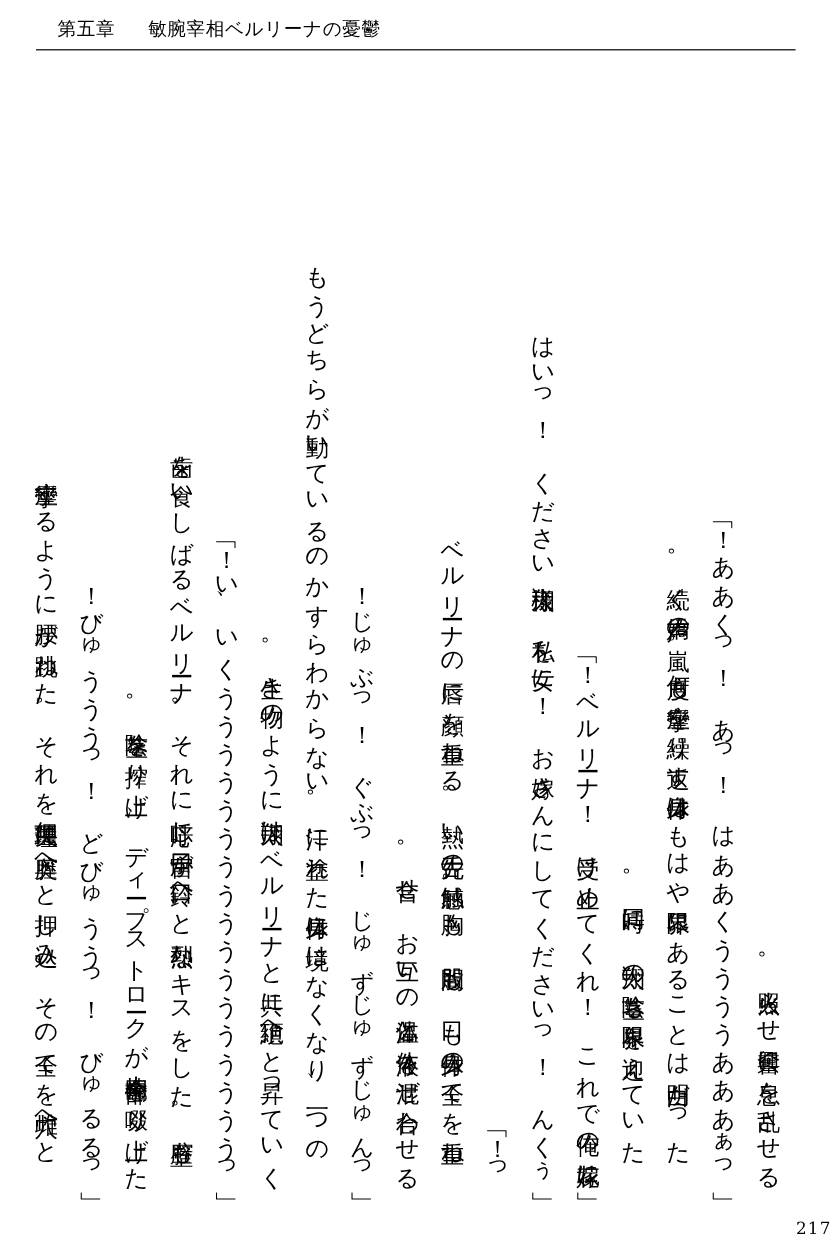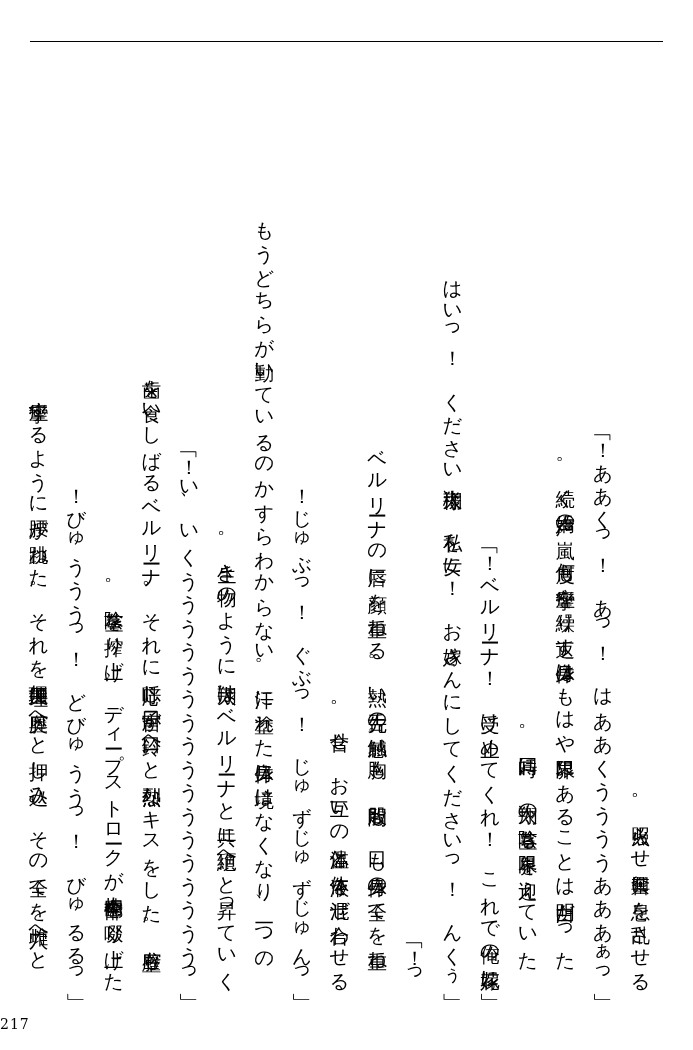--- a/index.html
+++ b/index.html
@@ -74,30 +74,34 @@
     font-family: "DejaVu Serif", "Liberation Serif", serif;
     white-space: pre-wrap;
   }
 
   
   .folio {
     position: absolute;
     bottom: 18px;
     left: 0;
     width: 693px;
-    text-align: left;
+    text-align: right;
     font-size: 14px;
     letter-spacing: 1px;
   }
 </style>
 </head>
 <body>
 
 <div class="page">
 
+  <div class="header">
+    <span class="chapter-num">第五章</span>
+    <span class="chapter-title">敏腕宰相ベルリーナの憂鬱</span>
+  </div>
   <div class="header-rule"></div>
 
   <div class="body-area">
     <div class="vtext">火照らせ興奮に息を乱させる。
 「ああくっ！　あっ！　はああくううううあああぁっ！」
 　続く嬌声の嵐。何度も痙攣を繰り返す身体はもはや限界にあることは明白だった。
 　同時に、翔太の陰茎も限界を迎えていた。
 「ベルリーナ！　受け止めてくれ！　これで俺の花嫁に！」
 「はいっ！　ください翔太様！　私を女に！　お嫁さんにしてくださいっ！　んくぅ
 っ！」

